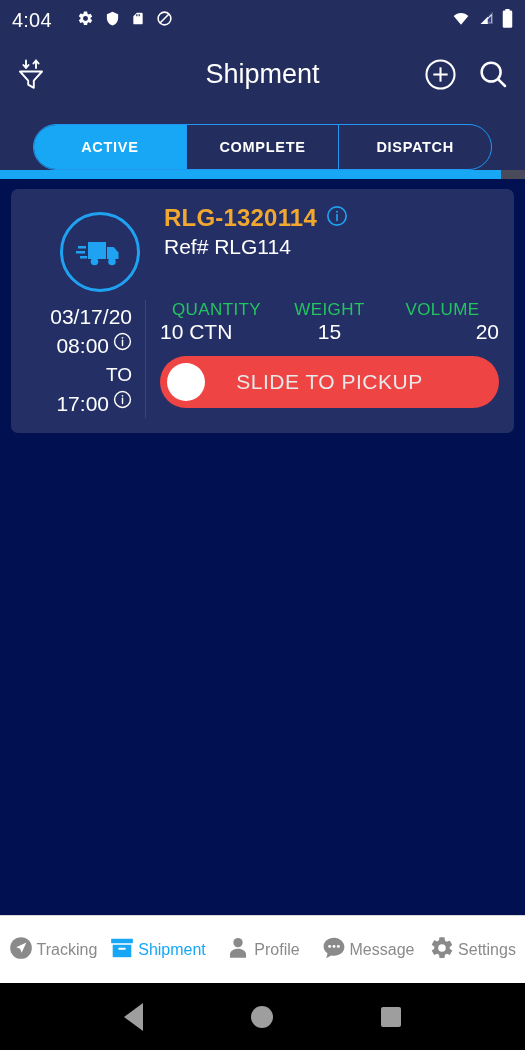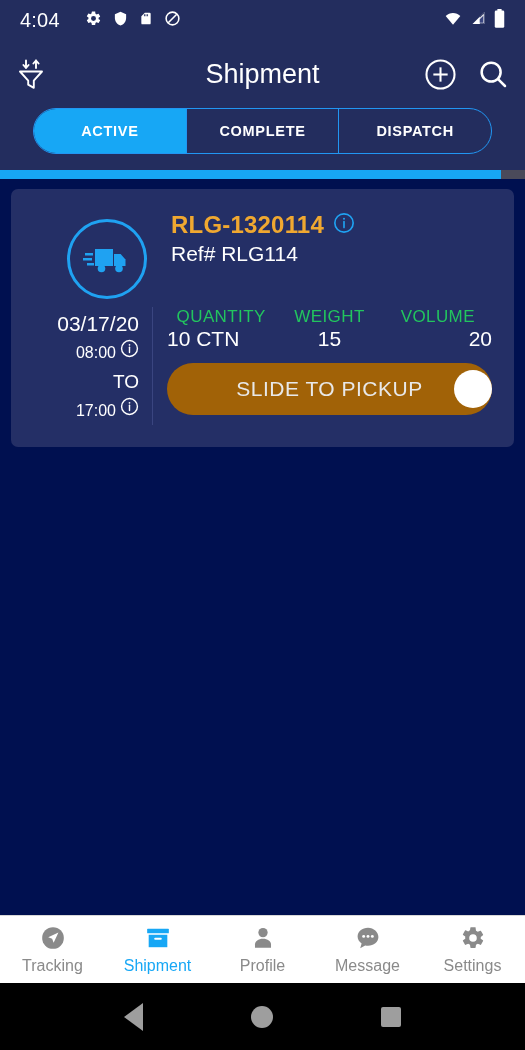--- a/index.html
+++ b/index.html
@@ -14,21 +14,21 @@
     width:525px; height:1050px;
     background:#001050;
     display:flex; flex-direction:column;
   }
 
   
   .statusbar {
     height:40px; flex:0 0 40px;
     background:#232d5e;
     display:flex; align-items:center;
-    padding:0 20px;
+    padding:0 12px;
     color:#ffffff;
   }
   .status-time {
     font-size:20px; font-weight:400; letter-spacing:.2px;
     margin-right:14px;
   }
   .status-left-icons { display:flex; align-items:center; gap:11px; flex:1; }
   .status-right-icons { display:flex; align-items:center; gap:7px; }
   .sicon { display:block; }
 
@@ -48,21 +48,21 @@
     pointer-events:none;
   }
   .appbar-left { display:flex; align-items:center; z-index:2; }
   .appbar-right { margin-left:auto; display:flex; align-items:center; gap:20px; z-index:2; }
   .iconbtn { background:none; border:none; cursor:pointer; display:flex; align-items:center; justify-content:center; padding:0; }
 
   
   .tabwrap {
     background:#232d5e;
     flex:0 0 62px;
-    display:flex; align-items:flex-start;
+    display:flex; align-items:flex-end;
     padding:0 33px;
   }
   .tabs {
     display:flex; width:100%; height:46px;
     border:1.6px solid #2196f3;
     border-radius:23px;
     overflow:hidden;
   }
   .tab {
     flex:1;
@@ -88,21 +88,21 @@
     width:95.5%;
     background:#17a7f5;
   }
 
   
   .content { flex:1; position:relative; background:#001050; padding:10px 11px 0 11px; }
 
   .card {
     background:#242f66;
     border-radius:7px;
-    padding:8px;
+    padding:1px;
     overflow:hidden;
   }
   .card-top {
     display:flex;
     padding:14px 14px 8px 14px;
   }
   .truck-circle {
     flex:0 0 80px; height:80px;
     border:3px solid #1fa2f2;
     border-radius:50%;
@@ -142,40 +142,39 @@
     flex:0 0 120px;
     text-align:right;
     padding-right:13px;
     border-right:1px solid #3a4580;
     color:#ffffff;
     display:flex; flex-direction:column; align-items:flex-end; justify-content:flex-start;
     padding-top:2px;
   }
   .timecol .date { font-size:21px; line-height:29px; }
   .timerow { display:flex; align-items:center; gap:4px; justify-content:flex-end; line-height:29px; }
-  .timerow .t { font-size:16px; }
+  .timerow .t { font-size:21px; }
   .timecol .to { font-size:19px; line-height:29px; }
 
   .statcol { flex:1; padding-left:14px; }
   .stats { display:flex; }
   .stat { flex:1; }
   .stat:nth-child(2) { text-align:center; }
   .stat:nth-child(3) { text-align:right; }
   .stat-label { color:#22c55e; font-size:17px; letter-spacing:.4px;text-align:center; }
   .stat-value { color:#ffffff; font-size:21px; margin-top:0; }
 
   .slider {
     margin-top:12px;
     height:52px;
-    background:#a16207;
+    background:#ef4444;
     border-radius:26px;
     display:flex; align-items:center;
     position:relative;
     cursor:pointer;
-    justify-content:flex-end;
   }
   .slider-knob {
     width:38px; height:38px; border-radius:50%;
     background:#ffffff;
     margin-left:7px;
     flex:0 0 38px;
   }
   .slider-text {
     position:absolute; left:0; right:0; text-align:center;
     color:#e8e8e8; font-size:21px; letter-spacing:.5px;
@@ -184,21 +183,21 @@
 
   
   .bottomnav {
     flex:0 0 68px;
     background:#ffffff;
     display:flex; align-items:center;
     border-top:1px solid #d8d8d8;
   }
   .navitem {
     flex:1;
-    display:flex; flex-direction:column; align-items:center; justify-content:center;
+    display:flex; flex-direction:row; align-items:center; justify-content:center;
     gap:3px; cursor:pointer;
     background:none; border:none;
     font-family:"Liberation Sans", sans-serif;
   }
   .navlabel { font-size:16px; color:#8a8a8a; }
   .navitem.active .navlabel { color:#17a7f5; }
 
   
   .androidnav {
     flex:0 0 67px;

